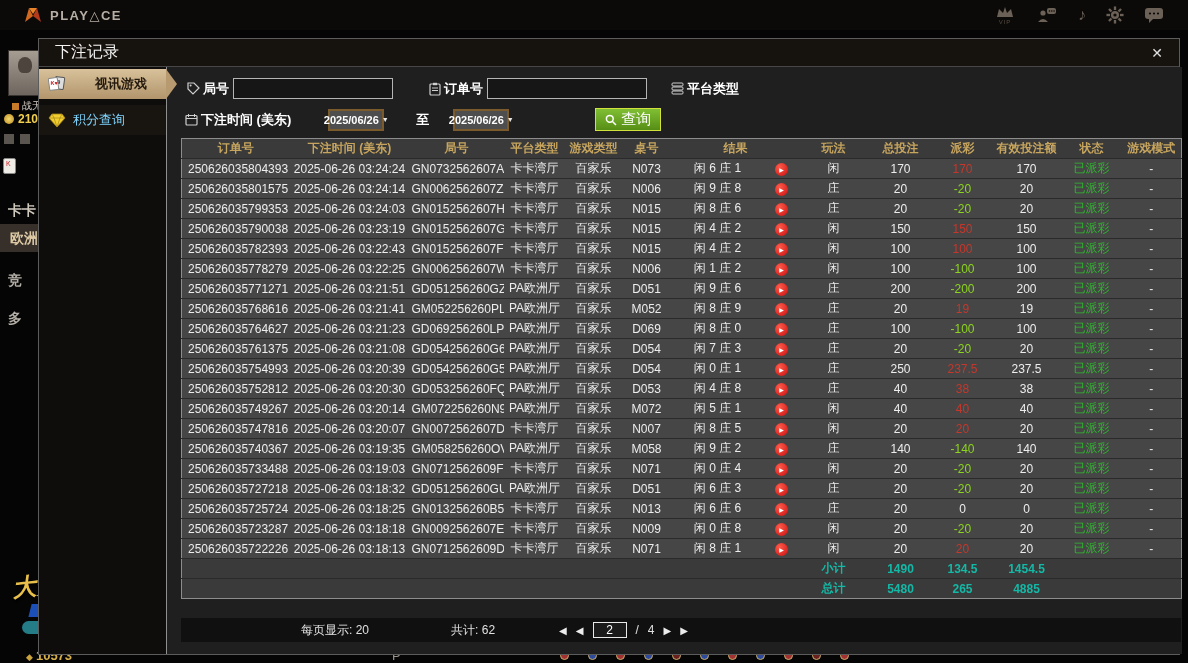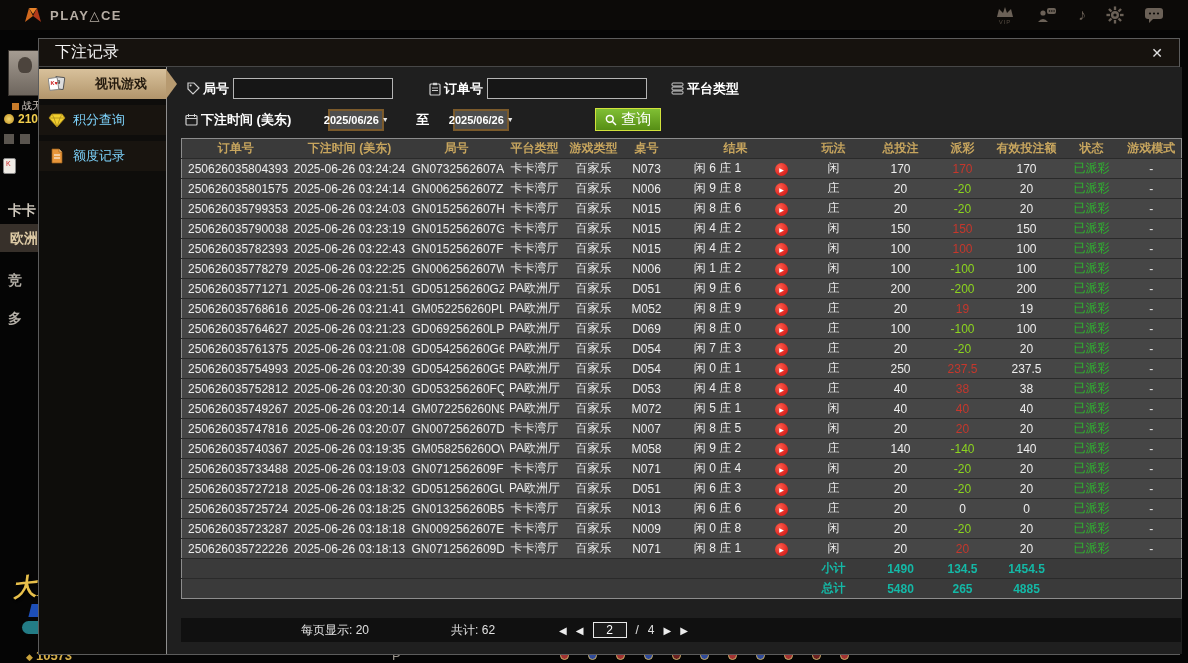--- a/index.html
+++ b/index.html
@@ -225,29 +225,20 @@
         <span>视讯游戏</span>
       </div>
       <div class="tab">
         <svg class="tab-icon" viewBox="0 0 18 16">
           <polygon points="4,2 14,2 17,6 9,15 1,6" fill="#f2cf2e" stroke="#a8881a" stroke-width="0.8"></polygon>
           <polyline points="1,6 17,6" stroke="#a8881a" stroke-width="0.7" fill="none"></polyline>
           <polyline points="4,2 6,6 9,15 12,6 14,2" stroke="#a8881a" stroke-width="0.7" fill="none"></polyline>
         </svg>
         <span>积分查询</span>
       </div>
-      <div class="tab">
-        <svg class="tab-icon" viewBox="0 0 18 16">
-          <path d="M4 1 h7 l3 3 v11 h-10 z" fill="#e8963a" stroke="#9a5f1c" stroke-width="0.7"></path>
-          <path d="M11 1 v3 h3" fill="#f5c98a" stroke="#9a5f1c" stroke-width="0.7"></path>
-          <line x1="6" y1="7" x2="12" y2="7" stroke="#fff" stroke-width="1"></line>
-          <line x1="6" y1="10" x2="12" y2="10" stroke="#fff" stroke-width="1"></line>
-        </svg>
-        <span>额度记录</span>
-      </div>
     </div>
 
     <div class="m-content">
 
       <div class="filter-row fr1">
         <span class="f-icon">
           <svg width="13" height="13" viewBox="0 0 13 13">
               <path d="M1 1 h6 l5 5 -6 6 -5 -5 z" fill="none" stroke="#cfcfcf" stroke-width="1.2"></path>
               <circle cx="3.6" cy="3.6" r="1" fill="#cfcfcf"></circle>
             </svg>

